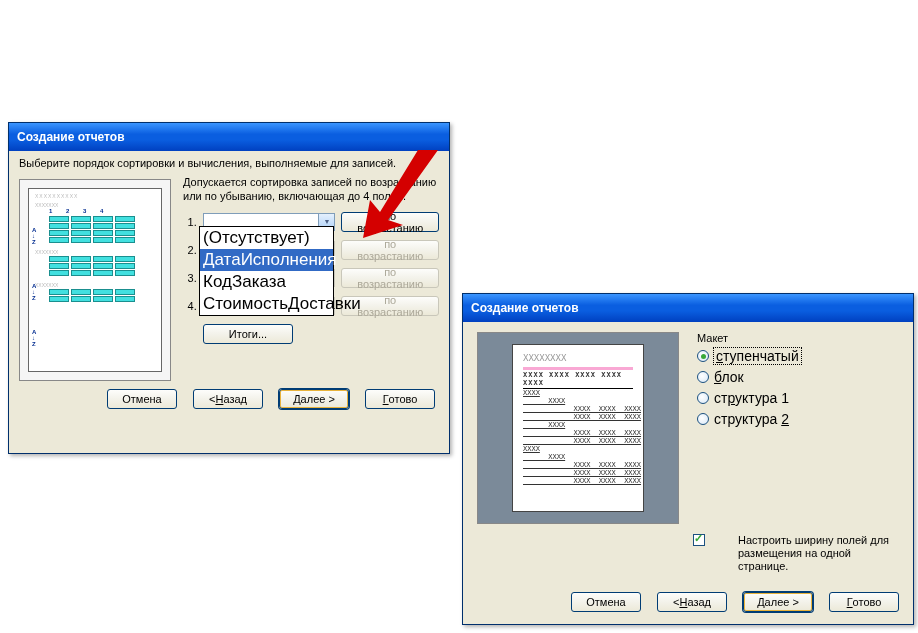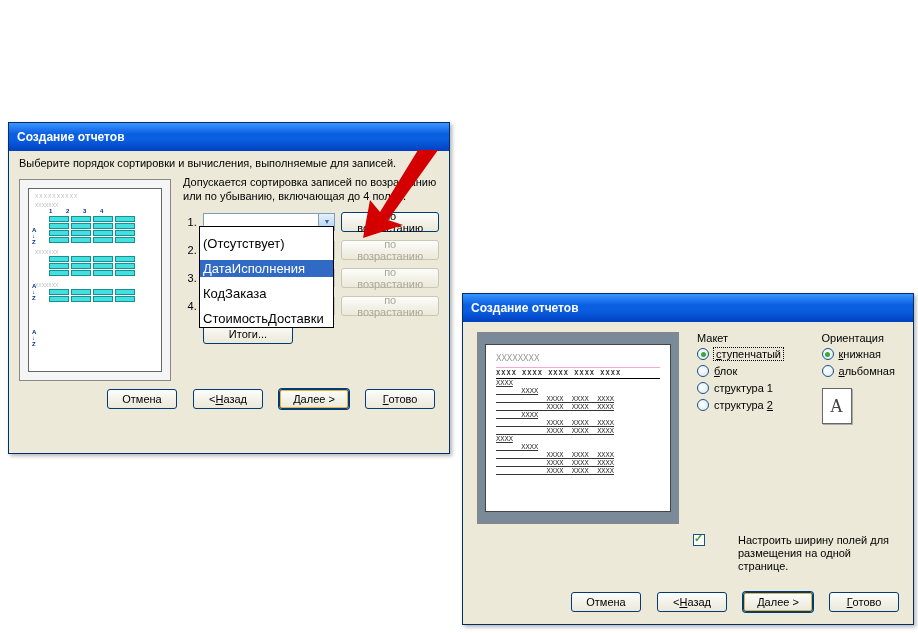--- a/index.html
+++ b/index.html
@@ -162,23 +162,22 @@
   .dropdown-list {
     position: absolute;
     border: 1px solid #000;
     background: #fff;
     width: 135px;
     box-sizing: border-box;
     z-index: 10;
   }
   .dropdown-list .opt {
     padding: 1px 3px;
-    font-size: 13px;
+    font-size: 17px;
     cursor: default;
-    margin-top: 8px;
   }
   .dropdown-list .opt.sel {
     background: #316ac5;
     color: #fff;
   }
   .button-bar {
     display: flex;
     justify-content: flex-end;
     gap: 16px;
     padding: 8px 4px 4px 4px;
@@ -196,47 +195,47 @@
     width: 200px;
     height: 190px;
     border: 1px solid #888;
     background: #7b8a99;
     display: flex;
     align-items: center;
     justify-content: center;
     flex-shrink: 0;
   }
   .layout-page {
-    width: 186px;
+    width: 132px;
     height: 168px;
     background: #fff;
     border: 1px solid #444;
     padding: 8px 10px;
     box-sizing: border-box;
     font-size: 7px;
     color: #333;
     font-family: monospace;
   }
   .layout-page .ttl { font-size: 9px; color: #999; }
-  .layout-page .hdr { border-top: 1px solid #f9a8d4; border-bottom: 1px solid #000; padding: 1px 0; font-weight: bold; letter-spacing: 1px; font-size: 7px; }
+  .layout-page .hdr { border-top: 3px solid #f9a8d4; border-bottom: 1px solid #000; padding: 1px 0; font-weight: bold; letter-spacing: 1px; font-size: 7px; }
   .layout-page .line { white-space: pre; text-decoration: underline; }
   .fieldset-col {
     display: flex;
     flex-direction: column;
     gap: 2px;
   }
   .group-title {
     font-size: 11px;
     margin-bottom: 2px;
   }
   .radio-row {
     display: flex;
     align-items: center;
     gap: 5px;
-    font-size: 11px;
+    font-size: 14px;
     margin-bottom: 3px;
   }
   .radio {
     width: 12px; height: 12px;
     border: 1px solid #1c5180;
     border-radius: 50%;
     background: radial-gradient(circle at 40% 40%, #fff, #d6e7f7);
     position: relative;
     flex-shrink: 0;
     box-sizing: border-box;
@@ -487,34 +486,20 @@
         <div class="radio-row">
           <div class="radio"></div>
           <span><span>ст</span><span class="underline">р</span><span>уктура 1</span></span>
         </div>
         <div class="radio-row">
           <div class="radio"></div>
           <span><span>структура </span><span class="underline">2</span></span>
         </div>
       </div>
 
-      <div class="fieldset-col" style="width:80px;">
-        <div class="group-title">Ориентация</div>
-        <div class="radio-row">
-          <div class="radio checked"></div>
-          <span><span class="underline">к</span><span>нижная</span></span>
-        </div>
-        <div class="radio-row">
-          <div class="radio"></div>
-          <span><span class="underline">а</span><span>льбомная</span></span>
-        </div>
-        <div class="orient-icon">
-            <span>A</span>
-          </div>
-      </div>
     </div>
 
     <div style="margin:10px 0 0 220px; display:flex; gap:6px; align-items:flex-start;">
       <div class="check checked"></div>
       <span style="font-size:11px; max-width:190px; line-height:1.2;margin-left:27px;">Настроить ширину полей для размещения на одной странице.</span>
     </div>
 
     <div class="button-bar default" style="margin-top:10px;">
       <button class="btn">
           <span>Отмена</span>

